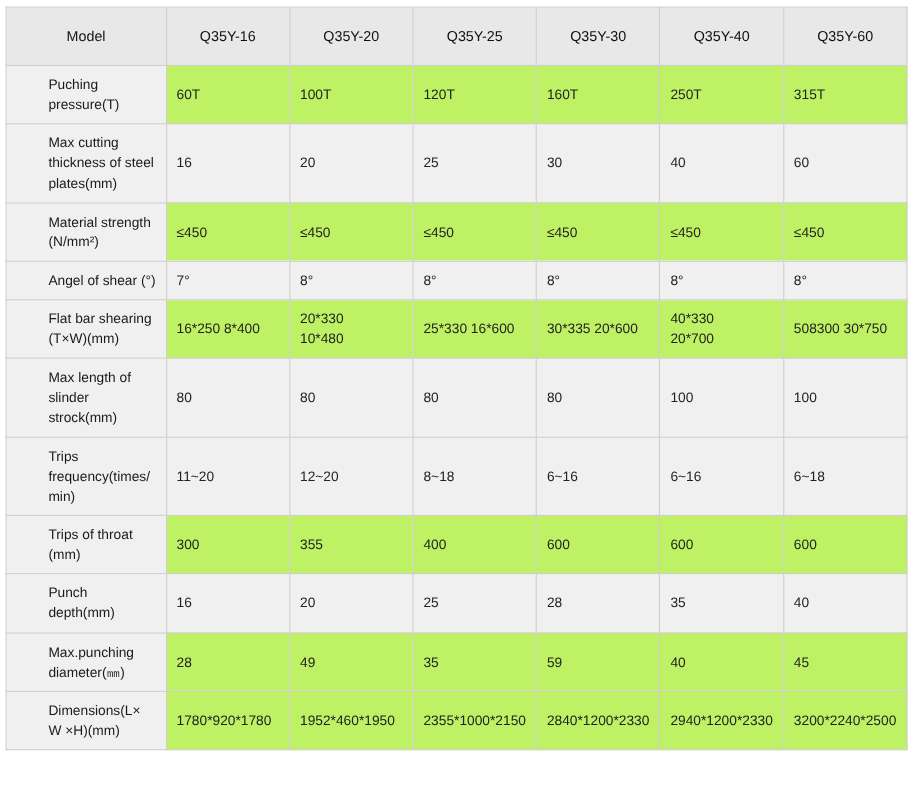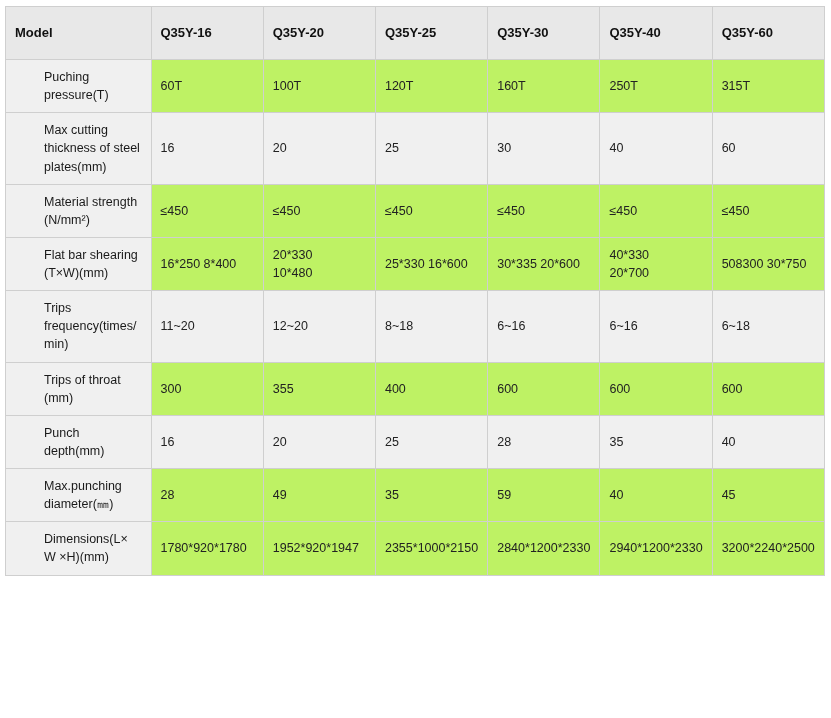--- a/index.html
+++ b/index.html
@@ -29,22 +29,22 @@
   table.spec-table th,
   table.spec-table td {
     border: 1px solid #cfcfcf;
     padding: 8px 9px;
     vertical-align: middle;
     line-height: 1.45;
     word-wrap: break-word;
   }
   table.spec-table thead th {
     background: #e8e8e8;
-    font-weight: bold;
-    text-align: left;
+    font-weight: normal;
+    text-align: center;
     height: 36px;
     font-size: 13px;
     color: #111111;
   }
   table.spec-table tbody tr td:first-child {
     background: #f0f0f0;
     color: #1a1a1a;
     padding-left: 38px;
   }
   table.spec-table tbody tr.shaded td {
@@ -106,30 +106,48 @@
       </tr>
       <tr class="plain">
         <td>Material strength (N/mm²)</td>
         <td>≤450</td>
         <td>≤450</td>
         <td>≤450</td>
         <td>≤450</td>
         <td>≤450</td>
         <td>≤450</td>
       </tr>
+      <tr class="shaded">
+        <td>Angel of shear (°)</td>
+        <td>7°</td>
+        <td>8°</td>
+        <td>8°</td>
+        <td>8°</td>
+        <td>8°</td>
+        <td>8°</td>
+      </tr>
       <tr class="plain">
         <td>Flat bar shearing (T×W)(mm)</td>
         <td class="cell-multi">16*250    8*400</td>
         <td class="cell-multi">20*330
       10*480</td>
         <td class="cell-multi">25*330   16*600</td>
         <td class="cell-multi">30*335    20*600</td>
         <td class="cell-multi">40*330
       20*700</td>
         <td class="cell-multi">508300 30*750</td>
+      </tr>
+      <tr class="shaded">
+        <td>Max length of slinder strock(mm)</td>
+        <td>80</td>
+        <td>80</td>
+        <td>80</td>
+        <td>80</td>
+        <td>100</td>
+        <td>100</td>
       </tr>
       <tr class="shaded">
         <td>Trips frequency(times/min)</td>
         <td>11~20</td>
         <td>12~20</td>
         <td>8~18</td>
         <td>6~16</td>
         <td>6~16</td>
         <td>6~18</td>
       </tr>
@@ -156,21 +174,21 @@
         <td>28</td>
         <td>49</td>
         <td>35</td>
         <td>59</td>
         <td>40</td>
         <td>45</td>
       </tr>
       <tr class="plain">
         <td>Dimensions(L× W ×H)(mm)</td>
         <td>1780*920*1780</td>
-        <td>1952*920*1947</td>
+        <td>1952*460*1950</td>
         <td>2355*1000*2150</td>
         <td>2840*1200*2330</td>
         <td>2940*1200*2330</td>
         <td>3200*2240*2500</td>
       </tr>
     </tbody>
   </table>
 </div>
 
 </body></html>

